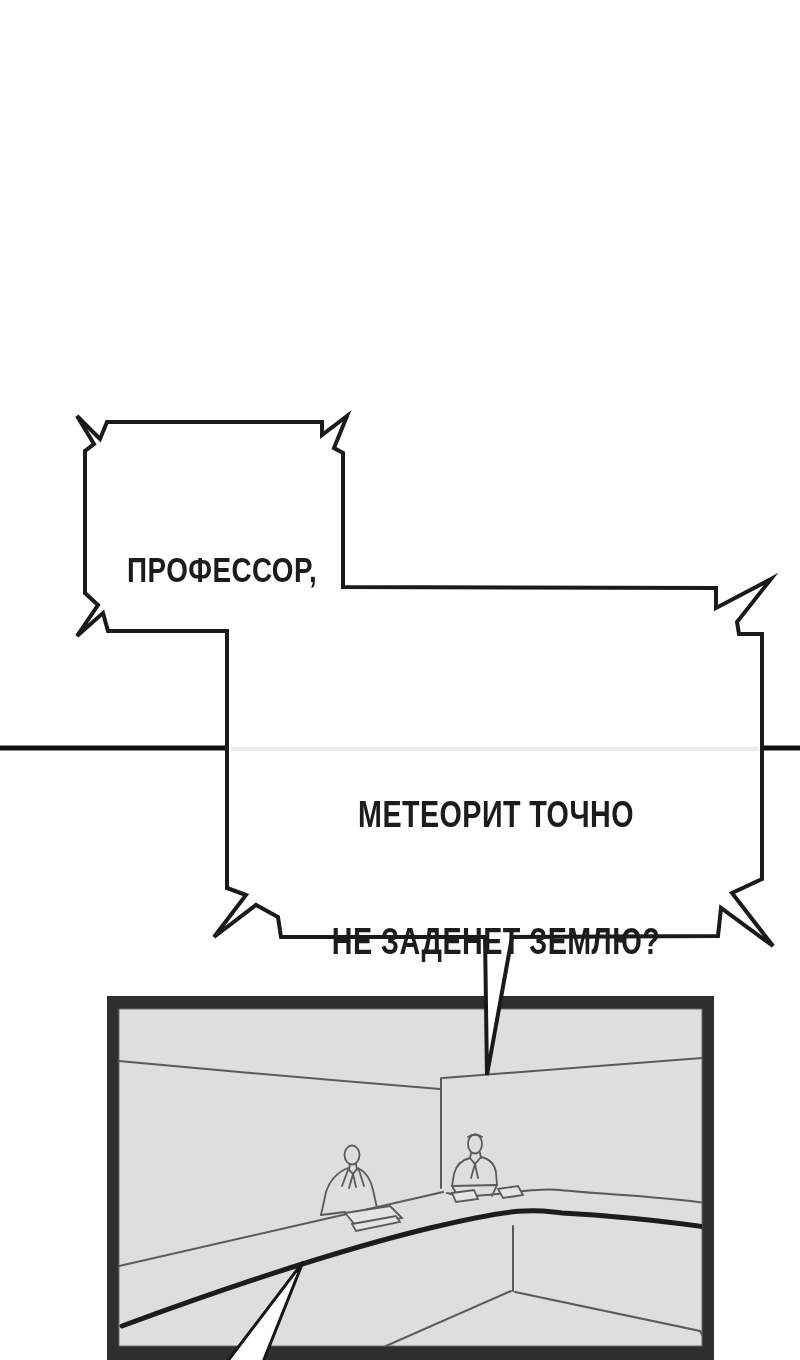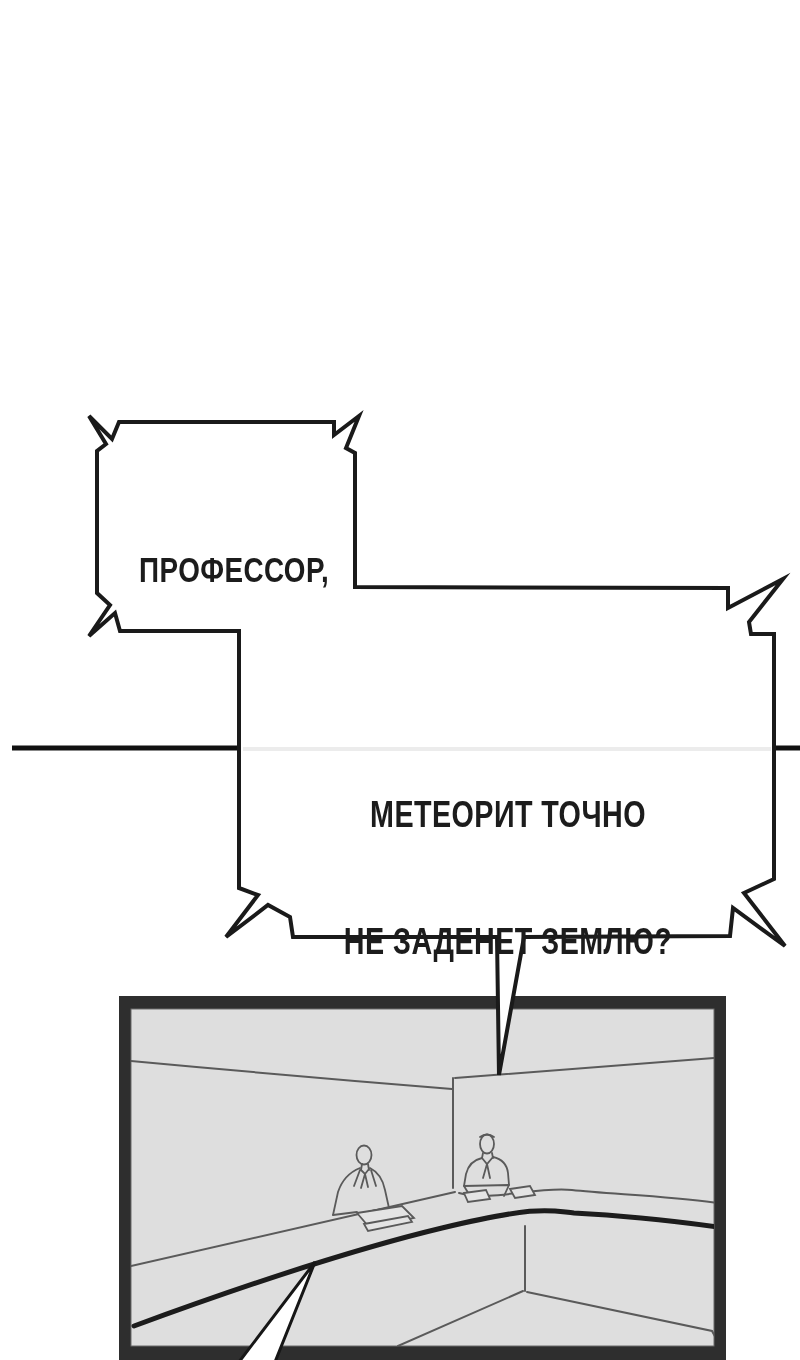--- a/index.html
+++ b/index.html
@@ -3,21 +3,21 @@
 <meta charset="utf-8">
 <style>
   html,body{margin:0;padding:0;}
   body{
     width:800px;height:1360px;
     background:#ffffff;
     position:relative;
     overflow:hidden;
     font-family:"Liberation Sans","DejaVu Sans",sans-serif;
   }
-  .stage{position:absolute;left:12px;top:0;width:648px;height:1360px;}
+  .stage{position:absolute;left:0;top:0;width:648px;height:1360px;}
   svg{display:block;}
   .bubble-text{
     position:absolute;
     color:#1c1c1c;
     font-weight:bold;
     text-align:center;
     white-space:pre;
     transform:scale(0.87,1.12);
     transform-origin:center center;
     letter-spacing:0.5px;

